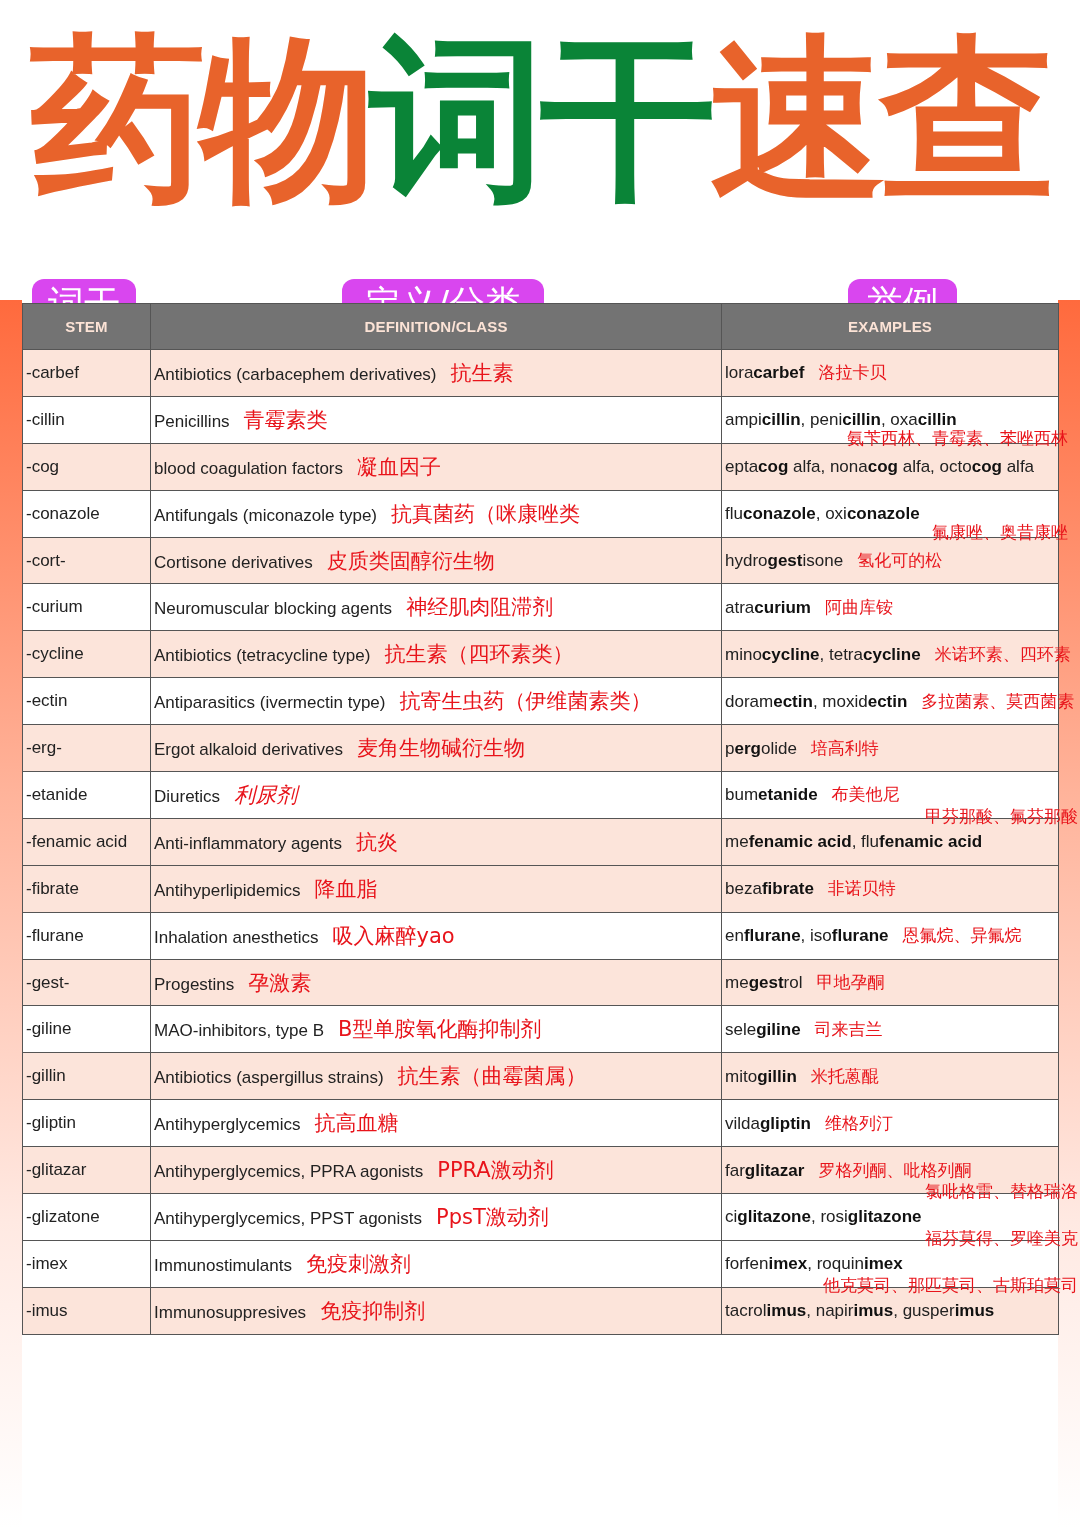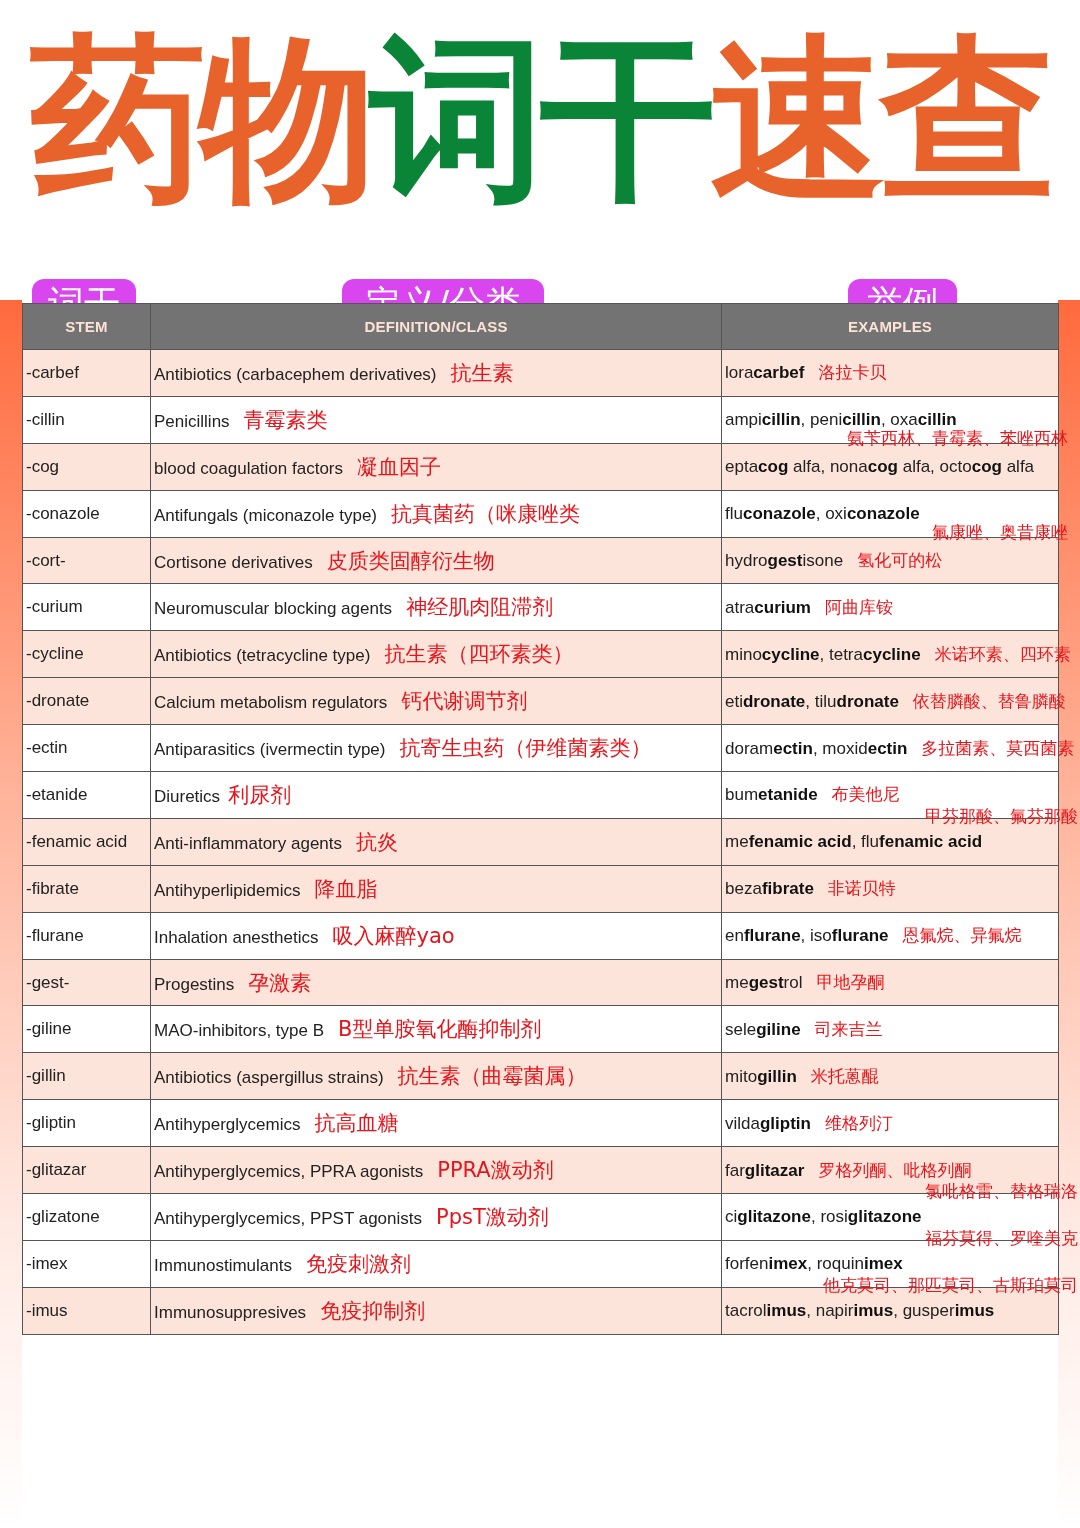--- a/index.html
+++ b/index.html
@@ -95,33 +95,33 @@
       <tr class="even">
         <td>-curium</td>
         <td><span>Neuromuscular blocking agents</span><span class="zh" style="margin-left: 14px;">神经肌肉阻滞剂</span></td>
         <td class="ex"><span class="ex-en">atra<b>curium</b></span><span class="ex-zh" style="margin-left: 14px;">阿曲库铵</span></td>
       </tr>
       <tr class="odd">
         <td>-cycline</td>
         <td><span>Antibiotics (tetracycline type)</span><span class="zh" style="margin-left: 14px;">抗生素（四环素类）</span></td>
         <td class="ex"><span class="ex-en">mino<b>cycline</b>, tetra<b>cycline</b></span><span class="ex-zh" style="margin-left: 14px;">米诺环素、四环素</span></td>
       </tr>
-      <tr class="odd">
-        <td>-dronate</td>
-        <td><span>Calcium metabolism regulators</span><span class="zh" style="margin-left: 14px;">钙代谢调节剂</span></td>
-        <td class="ex"><span class="ex-en">eti<b>dronate</b>, tilu<b>dronate</b></span><span class="ex-zh" style="margin-left: 14px;">依替膦酸、替鲁膦酸</span></td>
-      </tr>
       <tr class="even">
         <td>-ectin</td>
         <td><span>Antiparasitics (ivermectin type)</span><span class="zh" style="margin-left: 14px;">抗寄生虫药（伊维菌素类）</span></td>
         <td class="ex"><span class="ex-en">doram<b>ectin</b>, moxid<b>ectin</b></span><span class="ex-zh" style="margin-left: 14px;">多拉菌素、莫西菌素</span></td>
       </tr>
+      <tr class="odd">
+        <td>-erg-</td>
+        <td><span>Ergot alkaloid derivatives</span><span class="zh" style="margin-left: 14px;">麦角生物碱衍生物</span></td>
+        <td class="ex"><span class="ex-en">p<b>erg</b>olide</span><span class="ex-zh" style="margin-left: 14px;">培高利特</span></td>
+      </tr>
       <tr class="even">
         <td>-etanide</td>
-        <td><span>Diuretics</span><span class="zh" style="margin-left: 8px;">利尿剂</span></td>
+        <td><span>Diuretics</span><span class="zh" style="margin-left: 14px; font-style: italic;">利尿剂</span></td>
         <td class="ex"><span class="ex-en">bum<b>etanide</b></span><span class="ex-zh" style="margin-left: 14px;">布美他尼</span></td>
       </tr>
       <tr class="odd">
         <td>-fenamic acid</td>
         <td><span>Anti-inflammatory agents</span><span class="zh" style="margin-left: 14px;">抗炎</span></td>
         <td class="ex"><span class="ex-en">me<b>fenamic acid</b>, flu<b>fenamic acid</b></span><span class="ex-zh-overlay" style="top: -14px; right: -20px;">甲芬那酸、氟芬那酸</span></td>
       </tr>
       <tr class="odd">
         <td>-fibrate</td>
         <td><span>Antihyperlipidemics</span><span class="zh" style="margin-left: 14px;">降血脂</span></td>

